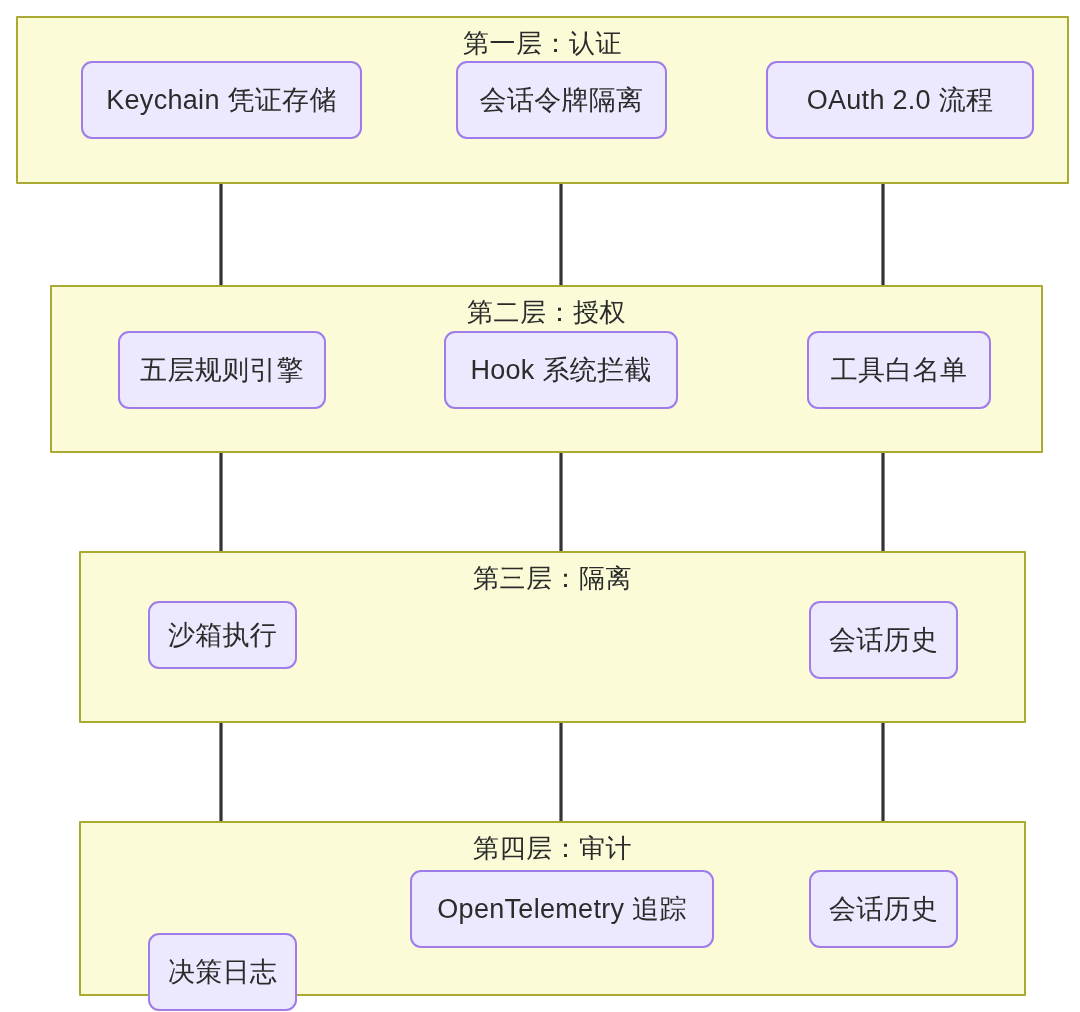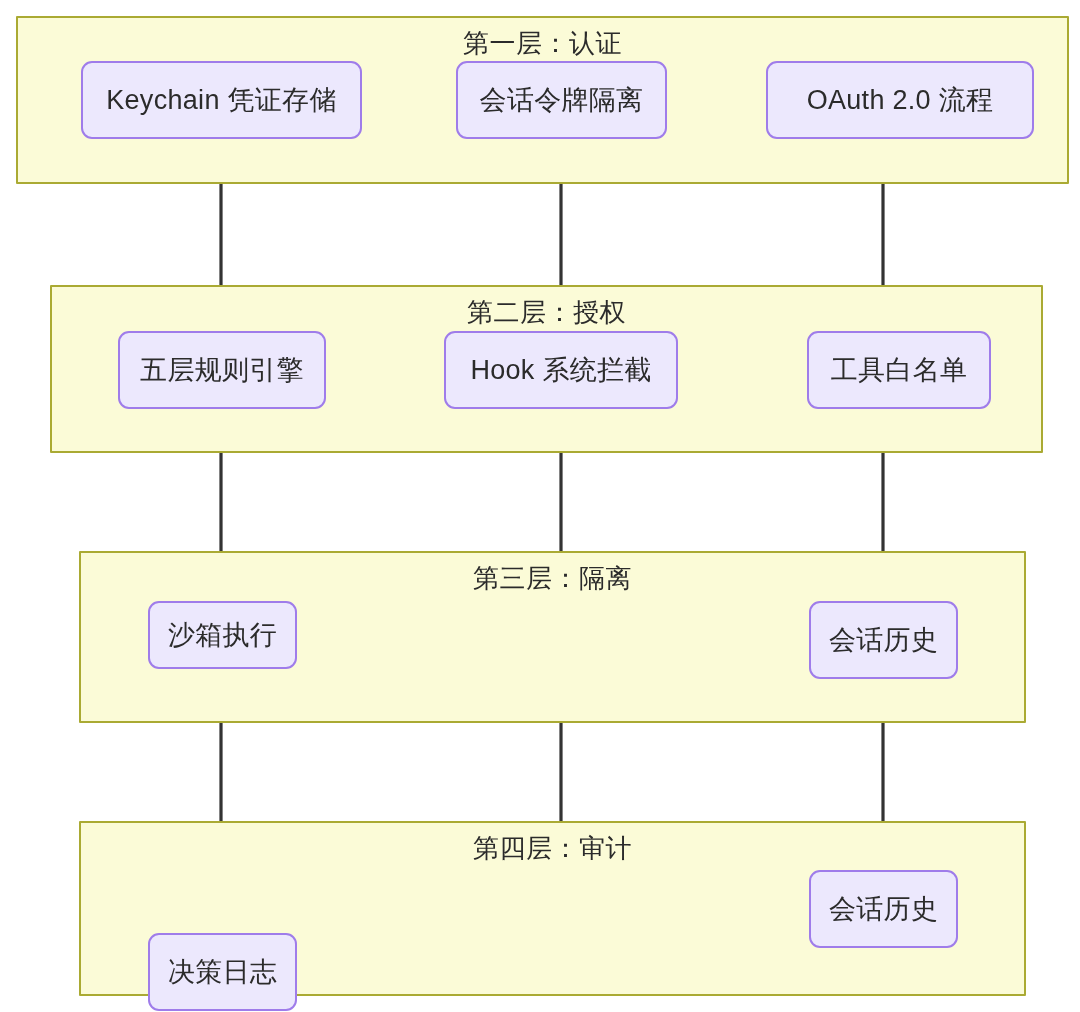--- a/index.html
+++ b/index.html
@@ -127,17 +127,20 @@
   <div class="node" style="left:809px; top:601px; width:149px; height:78px;">
     <span class="node-label">会话历史</span>
   </div>
 
   <div class="cluster" style="left:79px; top:821px; width:947px; height:175px;">
     <div class="cluster-title">第四层：审计</div>
   </div>
   <div class="node" style="left:148px; top:897px; width:149px; height:78px;margin-top:36px;">
     <span class="node-label">决策日志</span>
   </div>
+  <div class="node" style="left:410px; top:870px; width:304px; height:78px;">
+    <span class="node-label">OpenTelemetry 追踪</span>
+  </div>
   <div class="node" style="left:809px; top:870px; width:149px; height:78px;">
     <span class="node-label">会话历史</span>
   </div>
 
 </div>
 
 </body></html>

